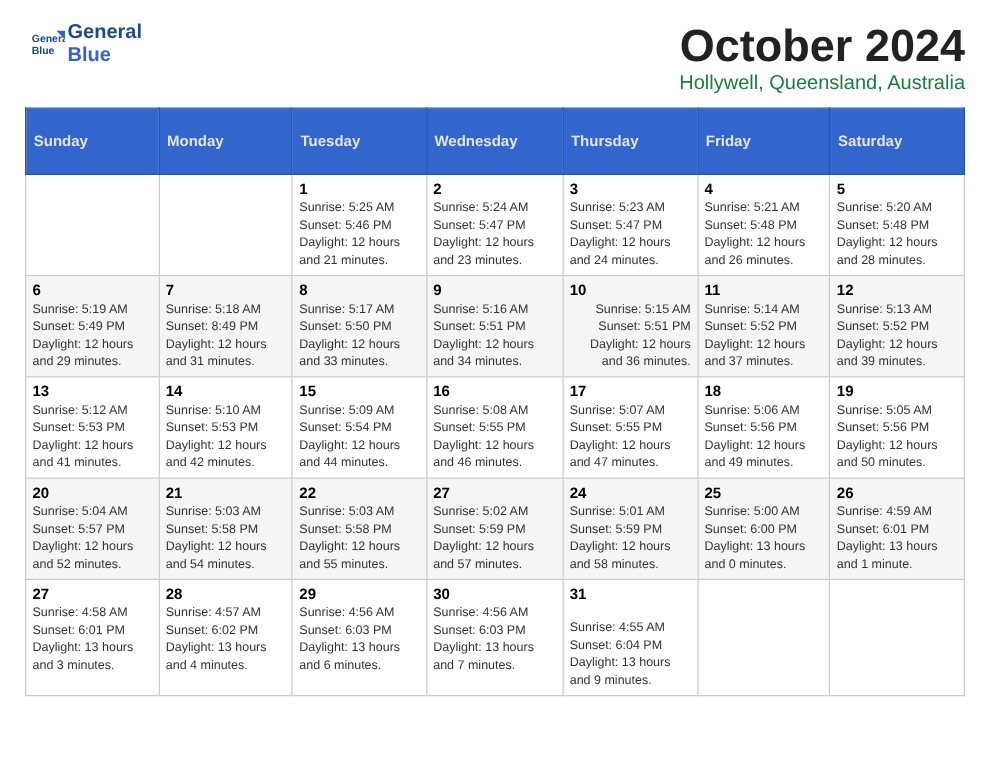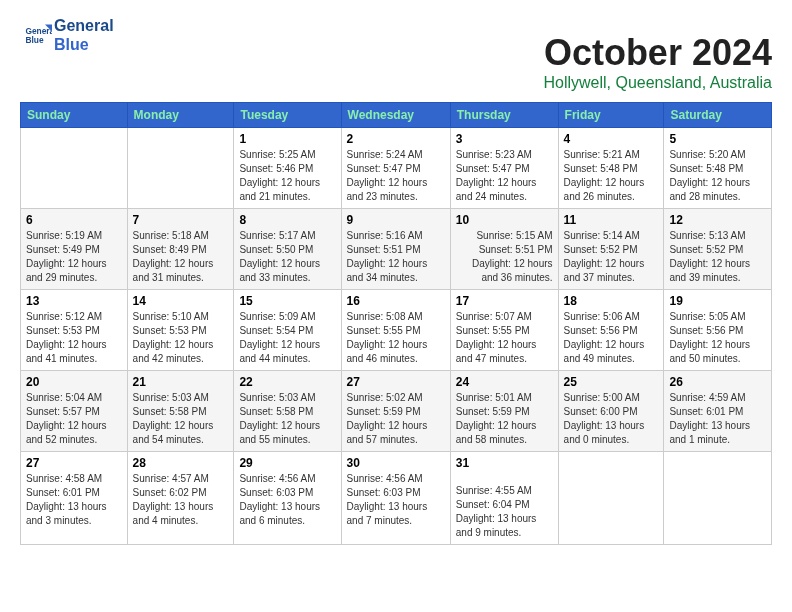--- a/index.html
+++ b/index.html
@@ -24,41 +24,40 @@
       display: flex;
       align-items: center;
     }
     .logo-icon {
       width: 28px;
       height: 28px;
       margin-left: 4px;
     }
     .title-block {
       text-align: right;
-      margin-top: 16px;
     }
     .month-title {
       font-size: 36px;
       font-weight: bold;
       color: #222;
     }
     .location {
       font-size: 16px;
       color: #15803d;
     }
     .calendar {
       width: 100%;
       border-collapse: collapse;
       font-size: 10.5px;
     }
     .calendar th {
       background: #3366cc;
-      color: #86efac;
+      color: #e5e5e5;
       text-align: left;
-      padding: 5px 6px;
+      padding: 19px 6px;
       font-size: 12px;
       font-weight: bold;
       border: 1px solid #2255bb;
     }
     .calendar td {
       border: 1px solid #ccc;
       vertical-align: top;
       padding: 4px 5px;
       width: 113px;
       min-height: 70px;

